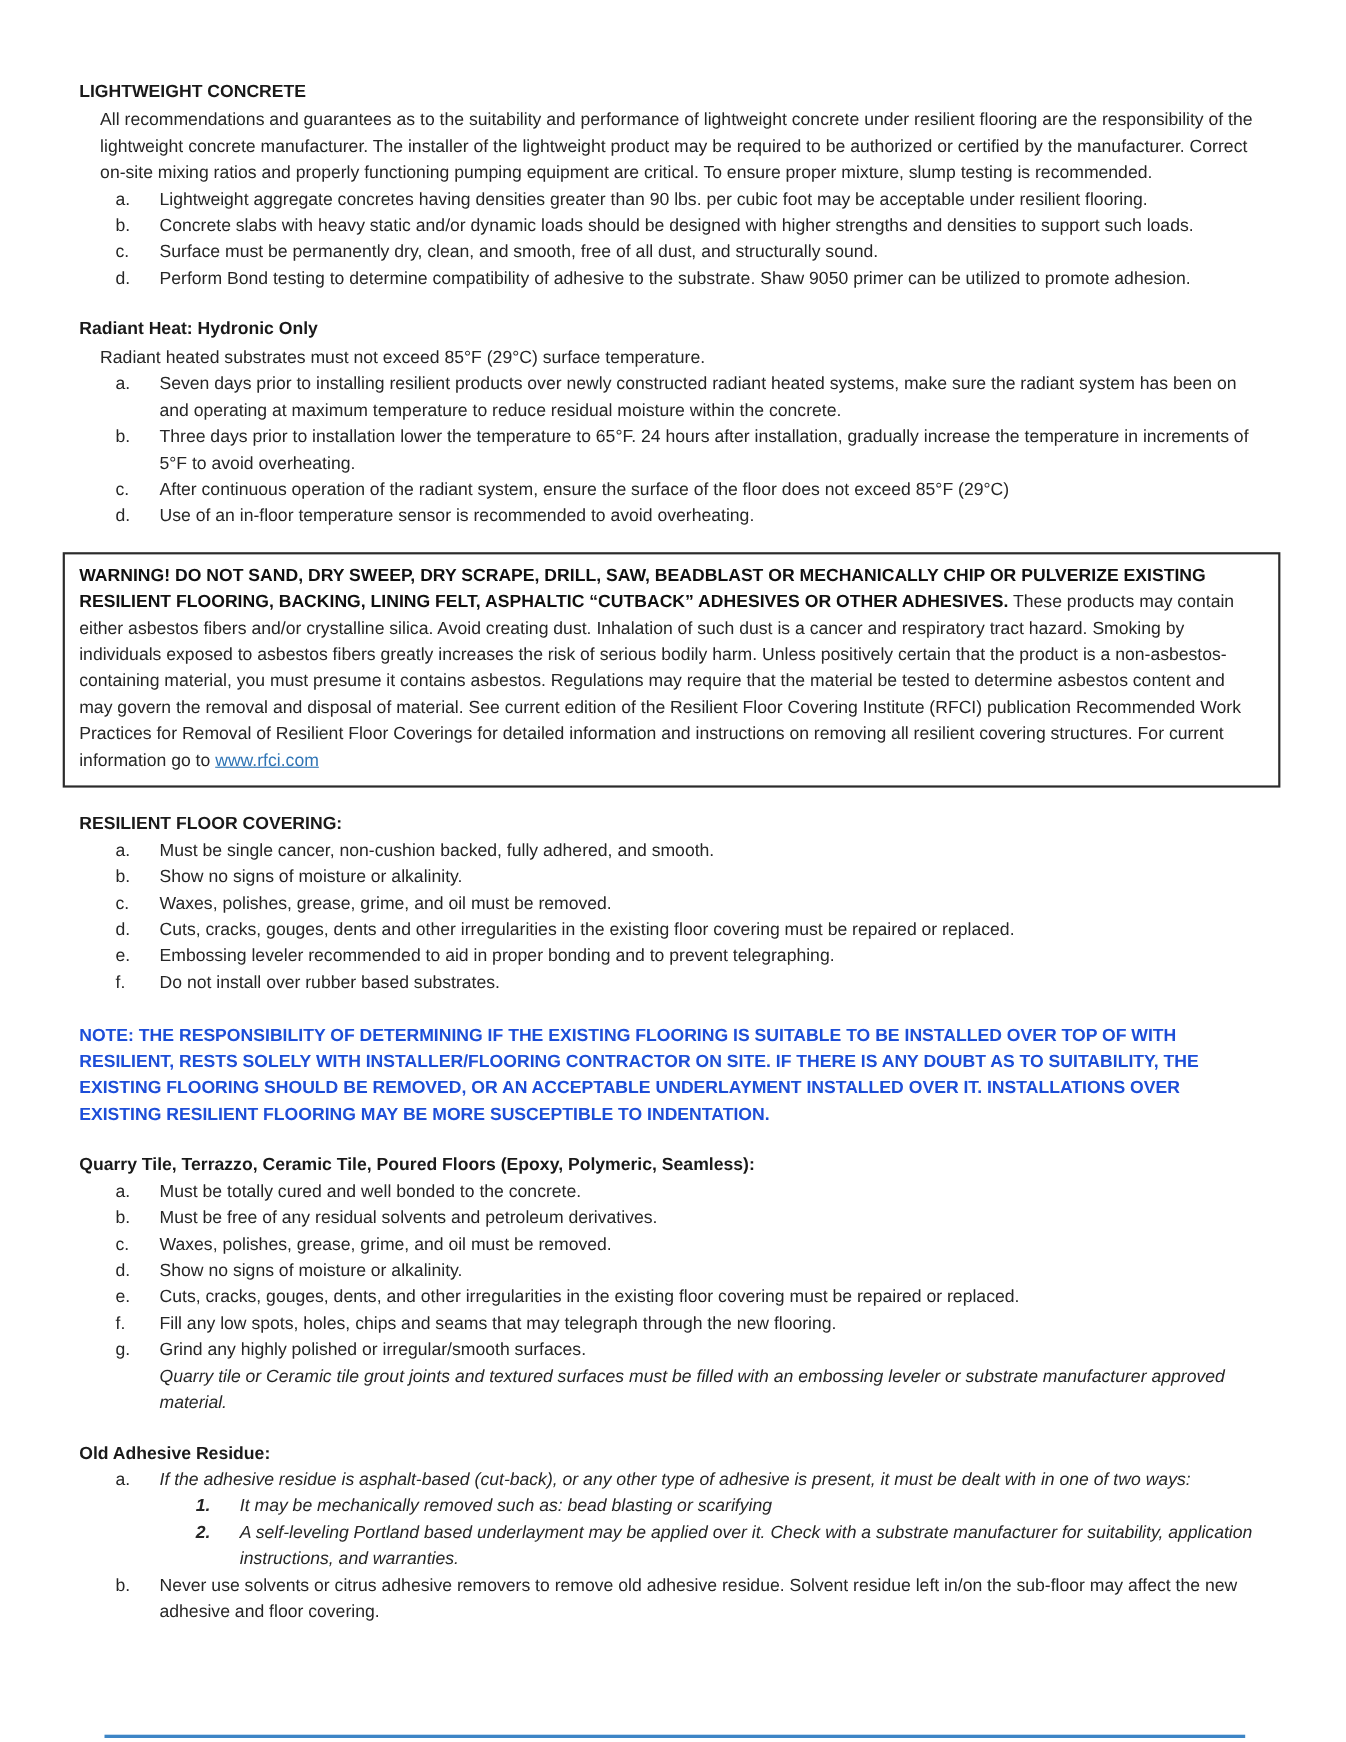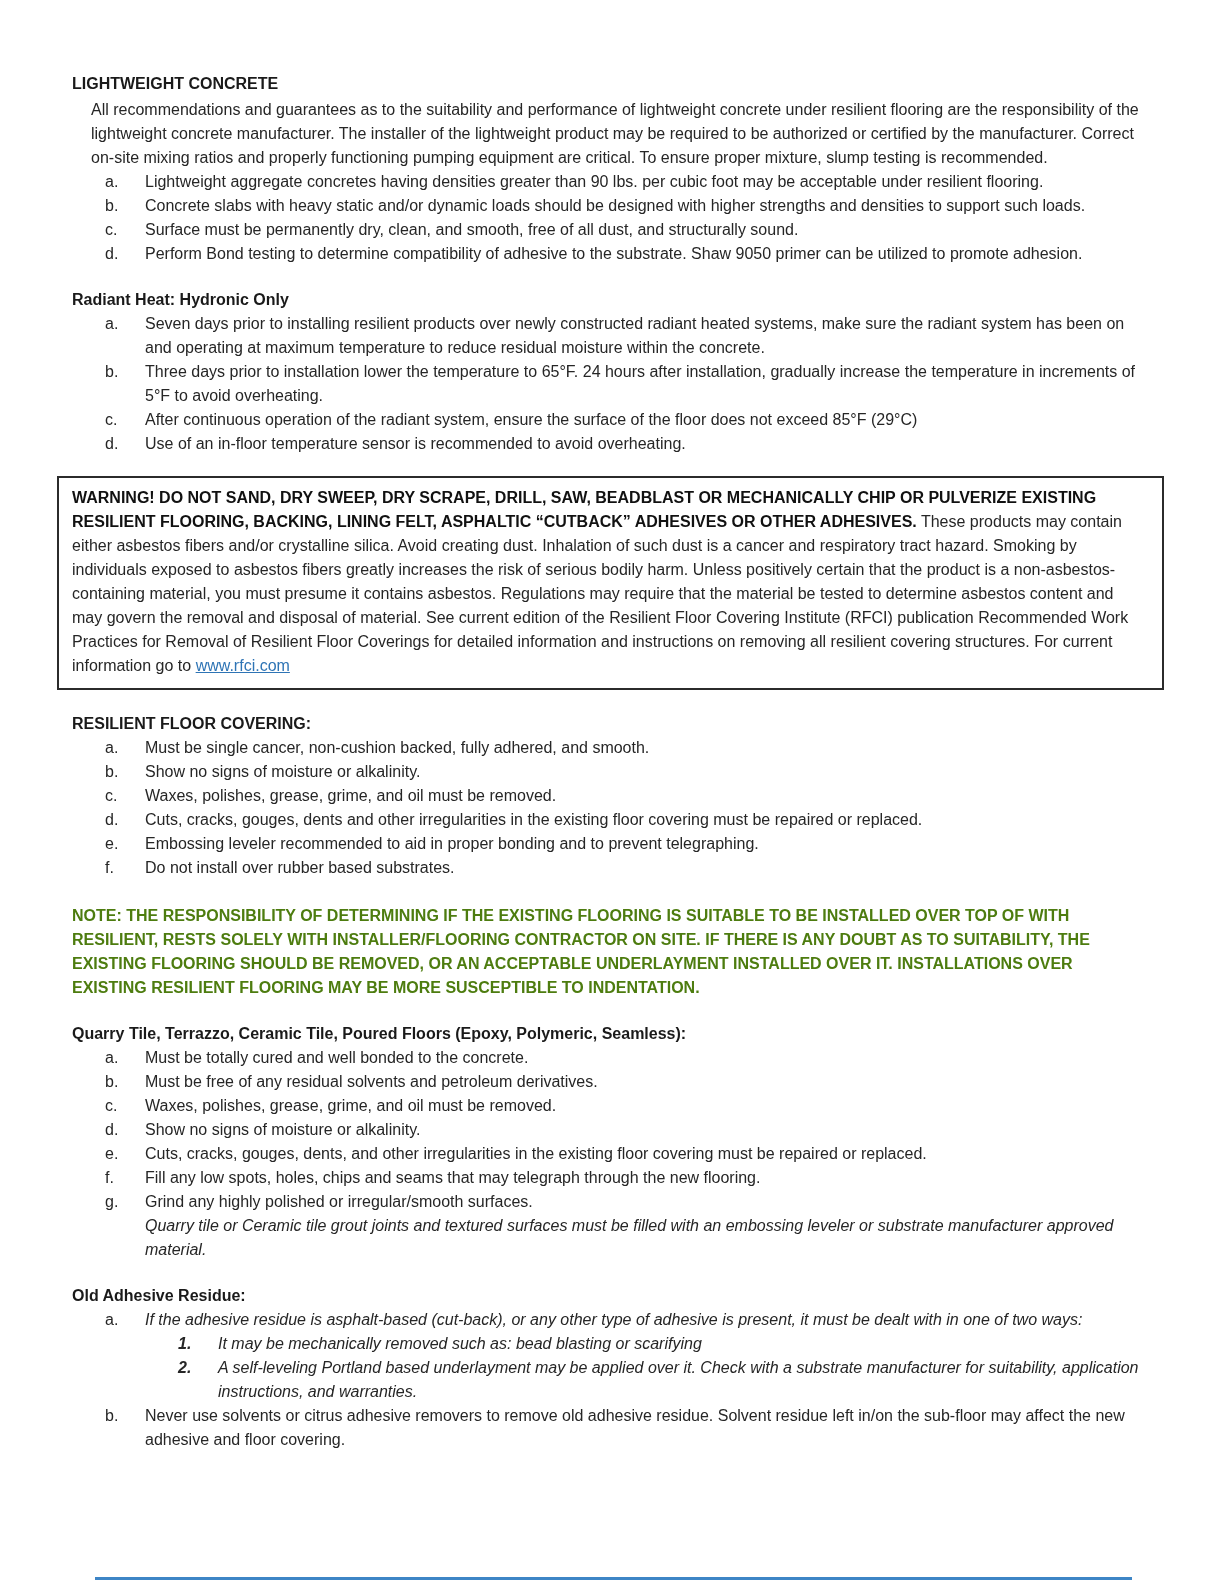--- a/index.html
+++ b/index.html
@@ -49,21 +49,21 @@
   }
   .warning-box .bold-lead { font-weight: bold; color: #111; }
   a.doc-link {
     color: #2E74B5;
     text-decoration: underline;
     cursor: pointer;
   }
   .note-par {
     margin-top: 24px;
     font-weight: bold;
-    color: #4d7c0f;
+    color: #1d4ed8;
   }
   .continuation {
     margin-left: 73px;
     font-style: italic;
   }
   .footer-rule {
     position: absolute;
     left: 95px;
     bottom: 4px;
     width: 1037px;
@@ -95,20 +95,21 @@
         </li>
         <li>
           <span class="m">d.</span>
           <span class="t">Perform Bond testing to determine compatibility of adhesive to the substrate. Shaw 9050 primer can be utilized to promote adhesion.</span>
         </li>
       </ol>
     </div>
 
     <div class="sec">
       <h2 class="sec-heading">Radiant Heat: Hydronic Only</h2>
+      <p class="body-par">Radiant heated substrates must not exceed 85°F (29°C) surface temperature.</p>
       <ol class="alpha">
         <li>
           <span class="m">a.</span>
           <span class="t">Seven days prior to installing resilient products over newly constructed radiant heated systems, make sure the radiant system has been on and operating at maximum temperature to reduce residual moisture within the concrete.</span>
         </li>
         <li>
           <span class="m">b.</span>
           <span class="t">Three days prior to installation lower the temperature to 65°F. 24 hours after installation, gradually increase the temperature in increments of 5°F to avoid overheating.</span>
         </li>
         <li>

